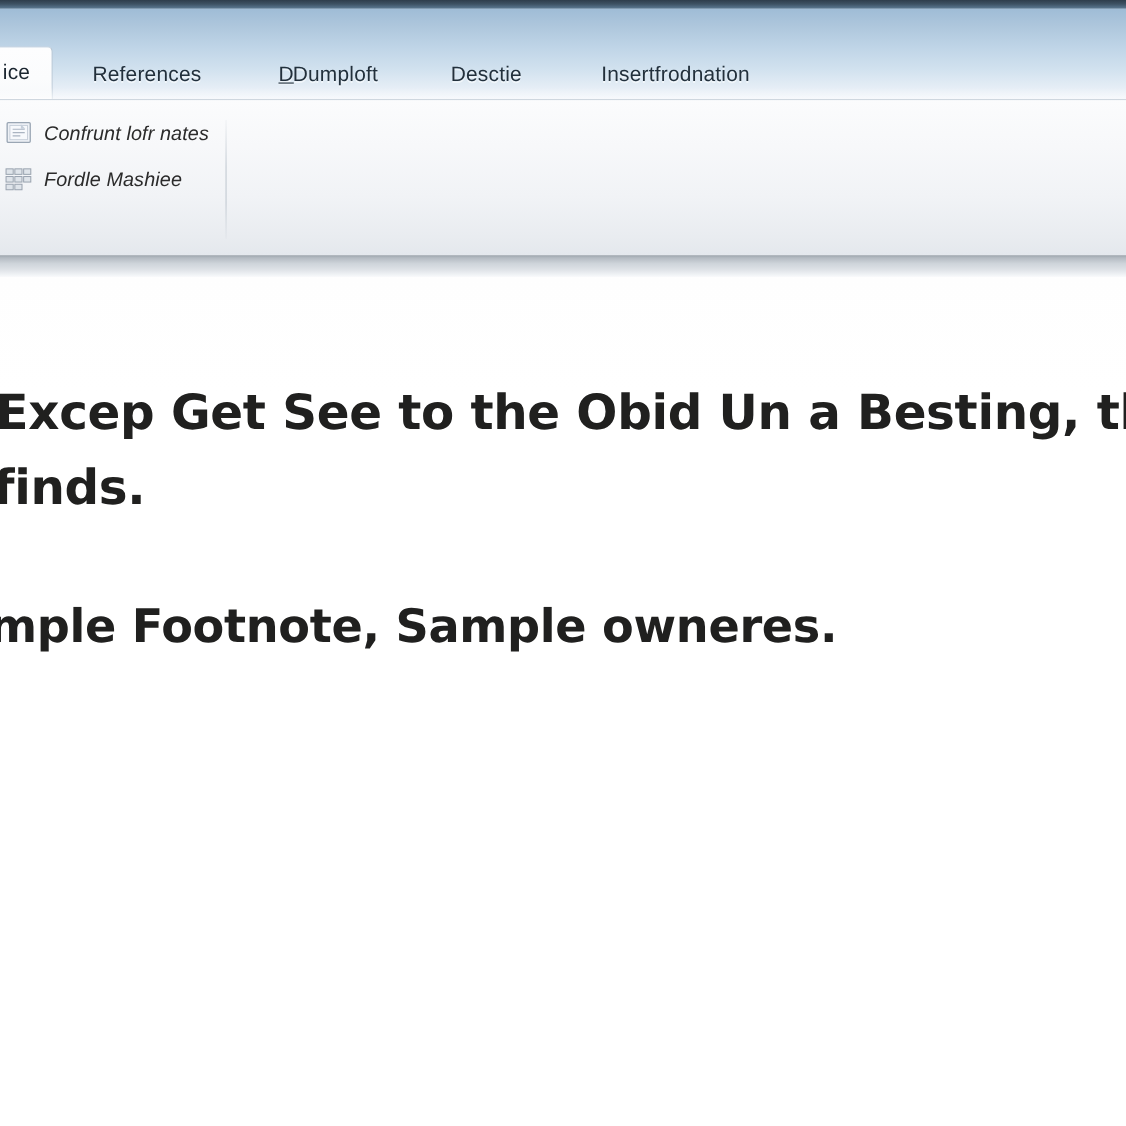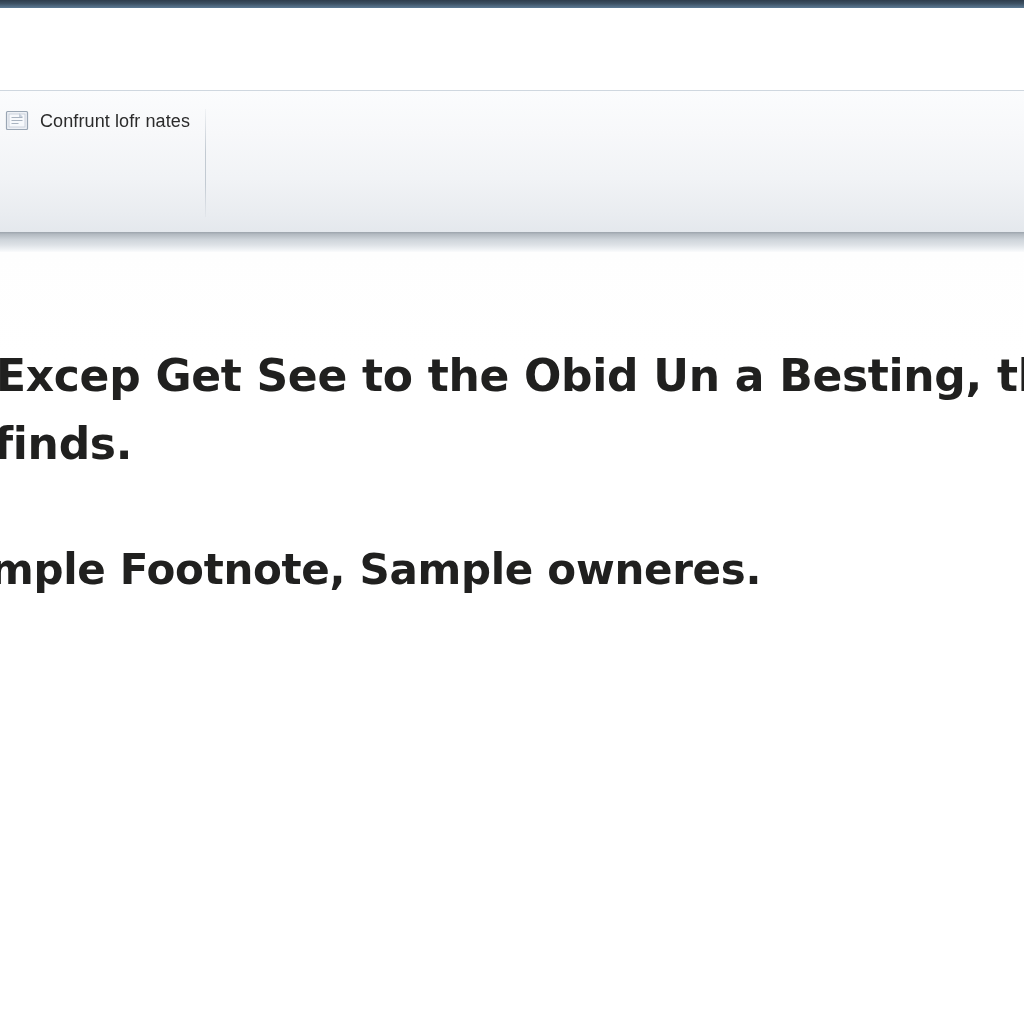--- a/index.html
+++ b/index.html
@@ -133,20 +133,21 @@
     height: 42px;
     padding-left: 2px;
     gap: 8px;
   }
 
   .ribbon-item .label {
     font-size: 18px;
     color: #2b2b2b;
     white-space: nowrap;
     letter-spacing: 0.1px;
+    font-style: italic;
   }
 
   .ribbon-icon {
     width: 30px;
     height: 30px;
     flex: 0 0 30px;
     display: flex;
     align-items: center;
     justify-content: center;
   }
@@ -207,37 +208,80 @@
   .doc-line.l2 { left: -6px;  top: 166px; font-size: 44px; }
   .doc-line.l3 { left: -10px; top: 293px; font-size: 42px; }
 </style>
 </head>
 <body>
 
 <div id="app">
 
   <div class="titlebar-strip"></div>
 
+  <div class="tab-strip">
+    <div class="tabs">
+
+      <div class="tab active" style="margin-left:-18px;width:66px;">
+        <span>ice</span>
+      </div>
+
+      <div class="tab" style="margin-left:22px;">
+        <span>References</span>
+      </div>
+
+      <div class="tab" style="margin-left:42px;">
+        <span class="accel">D</span>
+          <span style="margin-left:-1px;">Dumploft</span>
+      </div>
+
+      <div class="tab" style="margin-left:38px;">
+        <span>Desctie</span>
+      </div>
+
+      <div class="tab" style="margin-left:44px;">
+        <span>Insertfrodnation</span>
+      </div>
+
+    </div>
+  </div>
 
   <div class="ribbon">
 
     <div class="ribbon-group">
 
       <div class="ribbon-item">
         <span class="ribbon-icon">
           <svg width="26" height="26" viewBox="0 0 26 26">
             <rect x="2.5" y="3.5" width="21" height="18" rx="1" fill="#eef1f6" stroke="#9aa6b4" stroke-width="1.2"></rect>
             <rect x="5" y="6" width="16" height="13" fill="#f7f9fc" stroke="#c3cbd6" stroke-width="0.8"></rect>
             <path d="M7.5 9.5 h11 M7.5 12.5 h11 M7.5 15.5 h7" stroke="#aab4c1" stroke-width="1.1"></path>
             <path d="M15 5 l4 4 l-4 0 z" fill="#c6cfdb"></path>
           </svg>
         </span>
         <span class="label">Confrunt lofr nates</span>
       </div>
 
+      <div class="ribbon-item">
+        <span class="ribbon-icon">
+          <svg width="26" height="24" viewBox="0 0 26 24">
+            <g fill="#dfe4ea" stroke="#98a2ae" stroke-width="0.9">
+              <rect x="1.5" y="2.5" width="6.5" height="5"></rect>
+              <rect x="9.5" y="2.5" width="6.5" height="5"></rect>
+              <rect x="17.5" y="2.5" width="6.5" height="5"></rect>
+              <rect x="1.5" y="9.5" width="6.5" height="5"></rect>
+              <rect x="9.5" y="9.5" width="6.5" height="5"></rect>
+              <rect x="17.5" y="9.5" width="6.5" height="5"></rect>
+              <rect x="1.5" y="16.5" width="6.5" height="5"></rect>
+              <rect x="9.5" y="16.5" width="6.5" height="5"></rect>
+            </g>
+          </svg>
+        </span>
+        <span class="label">Fordle Mashiee</span>
+      </div>
 
 
     </div>
 
     <div class="group-divider"></div>
 
   </div>
 
   <div class="ribbon-bottom-band"></div>
 

